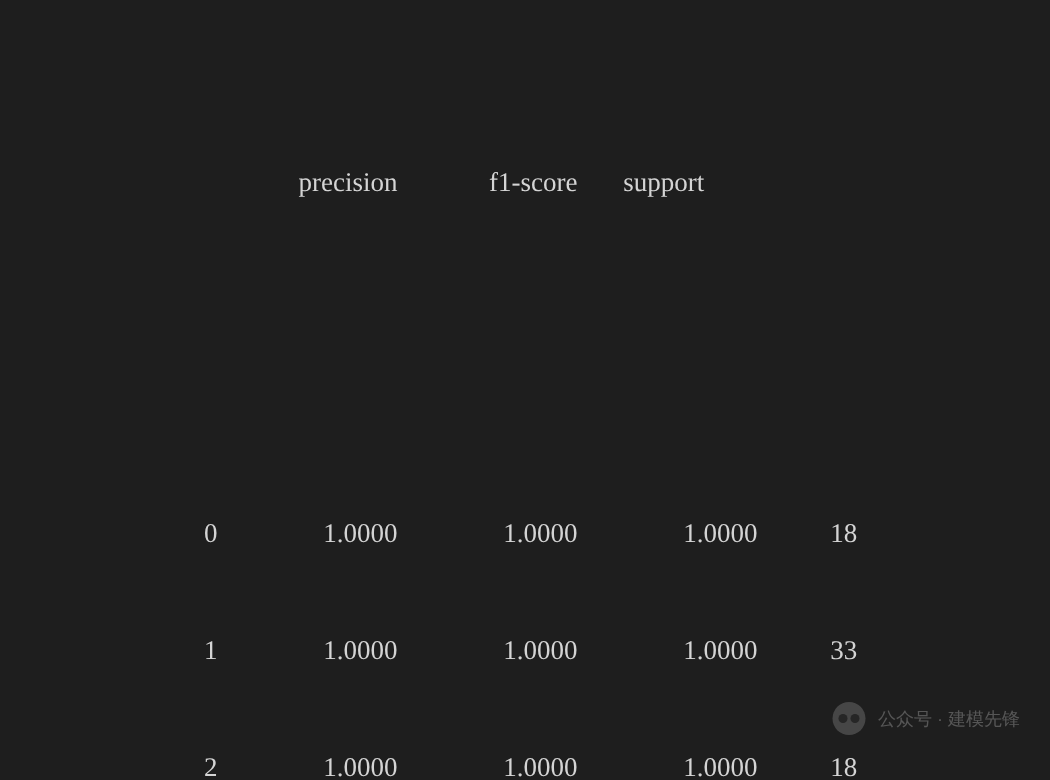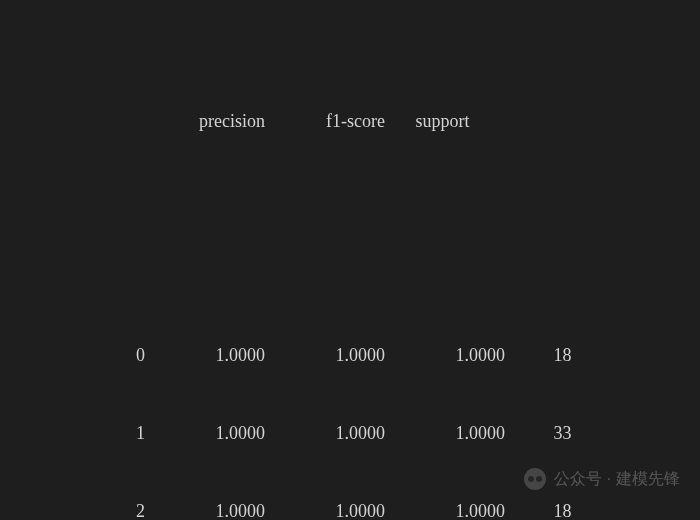--- a/index.html
+++ b/index.html
@@ -39,21 +39,21 @@
     height: 26px;
   }
   .watermark {
     position: absolute;
     right: 20px;
     bottom: 28px;
     display: flex;
     align-items: center;
     color: rgba(255,255,255,0.25);
     font-family: -apple-system, "PingFang SC", "Microsoft YaHei", sans-serif;
-    font-size: 16px;
+    font-size: 12px;
     pointer-events: none;
   }
   .watermark .logo {
     width: 22px;
     height: 22px;
     border-radius: 50%;
     background: rgba(255,255,255,0.18);
     margin-right: 8px;
     position: relative;
   }

